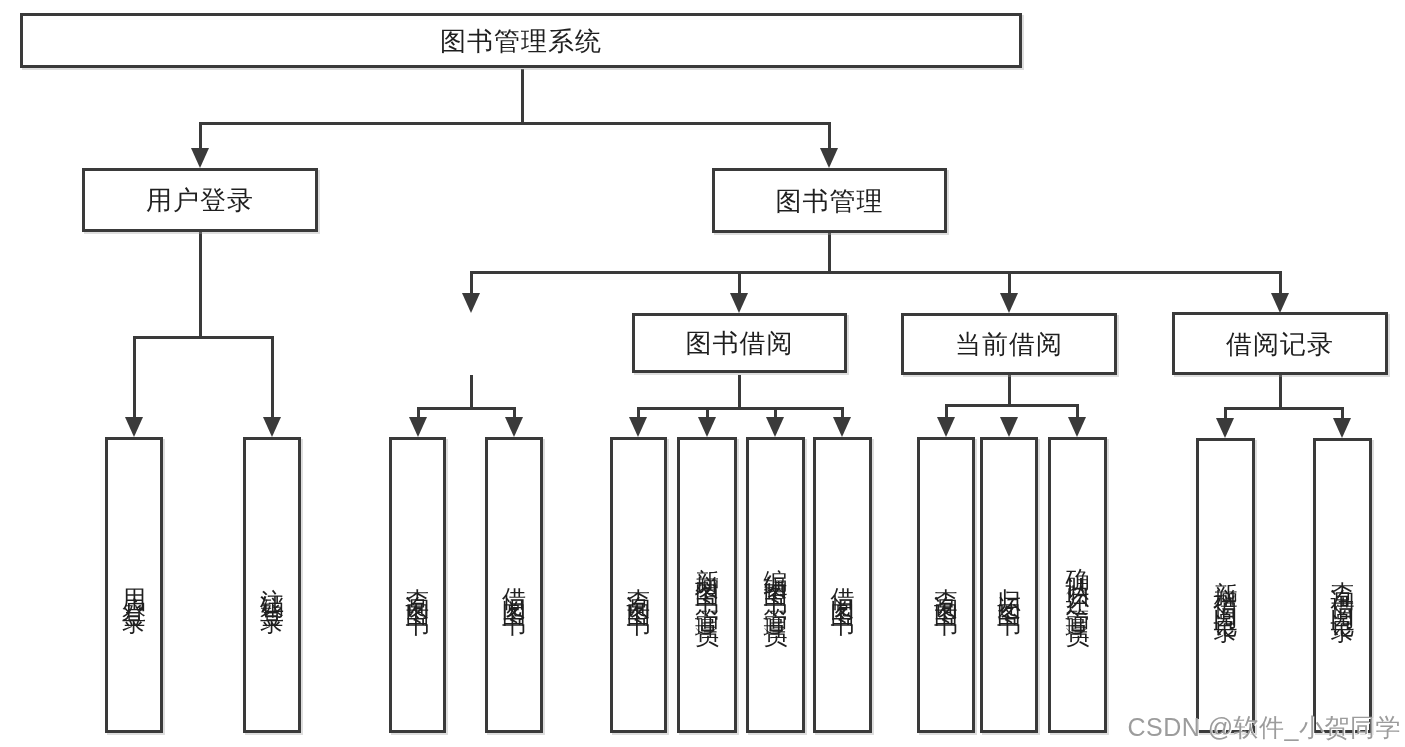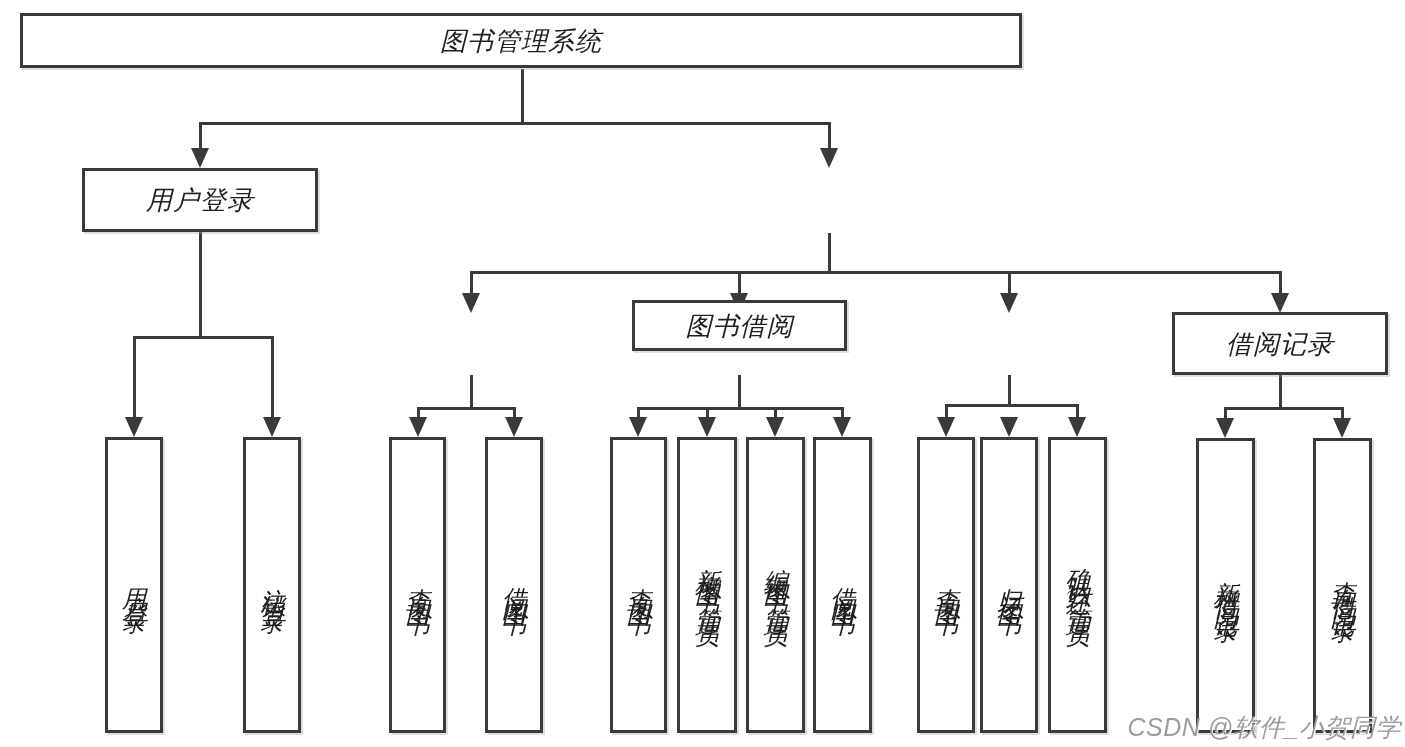--- a/index.html
+++ b/index.html
@@ -1,21 +1,21 @@
 <!DOCTYPE html>
 <html><head>
 <meta charset="utf-8">
 <style>
   html,body{margin:0;padding:0;}
   body{
     width:1405px;height:747px;position:relative;overflow:hidden;
     background:#ffffff;
     font-family:"Liberation Sans","DejaVu Sans",sans-serif;
   }
-  #canvas{position:absolute;left:0;top:0;width:1405px;height:747px;font-style:italic;}
+  #canvas{position:absolute;left:0;top:0;width:1405px;height:747px;}
   .node{
     position:absolute;box-sizing:border-box;
     border:3px solid #3a3a3a;background:#ffffff;
     display:flex;align-items:center;justify-content:center;
     box-shadow:2px 2px 0 rgba(160,160,160,0.35);
     z-index:2;
   }
   .node .lbl{
     color:#1f1f1f;font-size:26px;letter-spacing:1px;line-height:1;
     white-space:nowrap;
@@ -43,23 +43,29 @@
 
 <div id="canvas">
 
   <div class="node" style="left:20px;top:13px;width:1002px;height:55px">
     <span class="lbl">图书管理系统</span>
   </div>
 
   <div class="node" style="left:82px;top:168px;width:236px;height:64px">
     <span class="lbl">用户登录</span>
   </div>
+  <div class="node" style="left:712px;top:168px;width:235px;height:65px">
+    <span class="lbl">图书管理</span>
+  </div>
 
-  <div class="node" style="left:632px;top:300px;width:215px;height:51px">
+  <div class="node" style="left:632px;top:313px;width:215px;height:60px">
     <span class="lbl">图书借阅</span>
+  </div>
+  <div class="node" style="left:901px;top:313px;width:216px;height:62px">
+    <span class="lbl">当前借阅</span>
   </div>
   <div class="node" style="left:1172px;top:312px;width:216px;height:63px">
     <span class="lbl">借阅记录</span>
   </div>
 
   <div class="node v" style="left:105px;top:437px;width:58px;height:296px">
     <span class="lbl">用户登录</span>
   </div>
   <div class="node v" style="left:243px;top:437px;width:58px;height:296px">
     <span class="lbl">注销登录</span>

